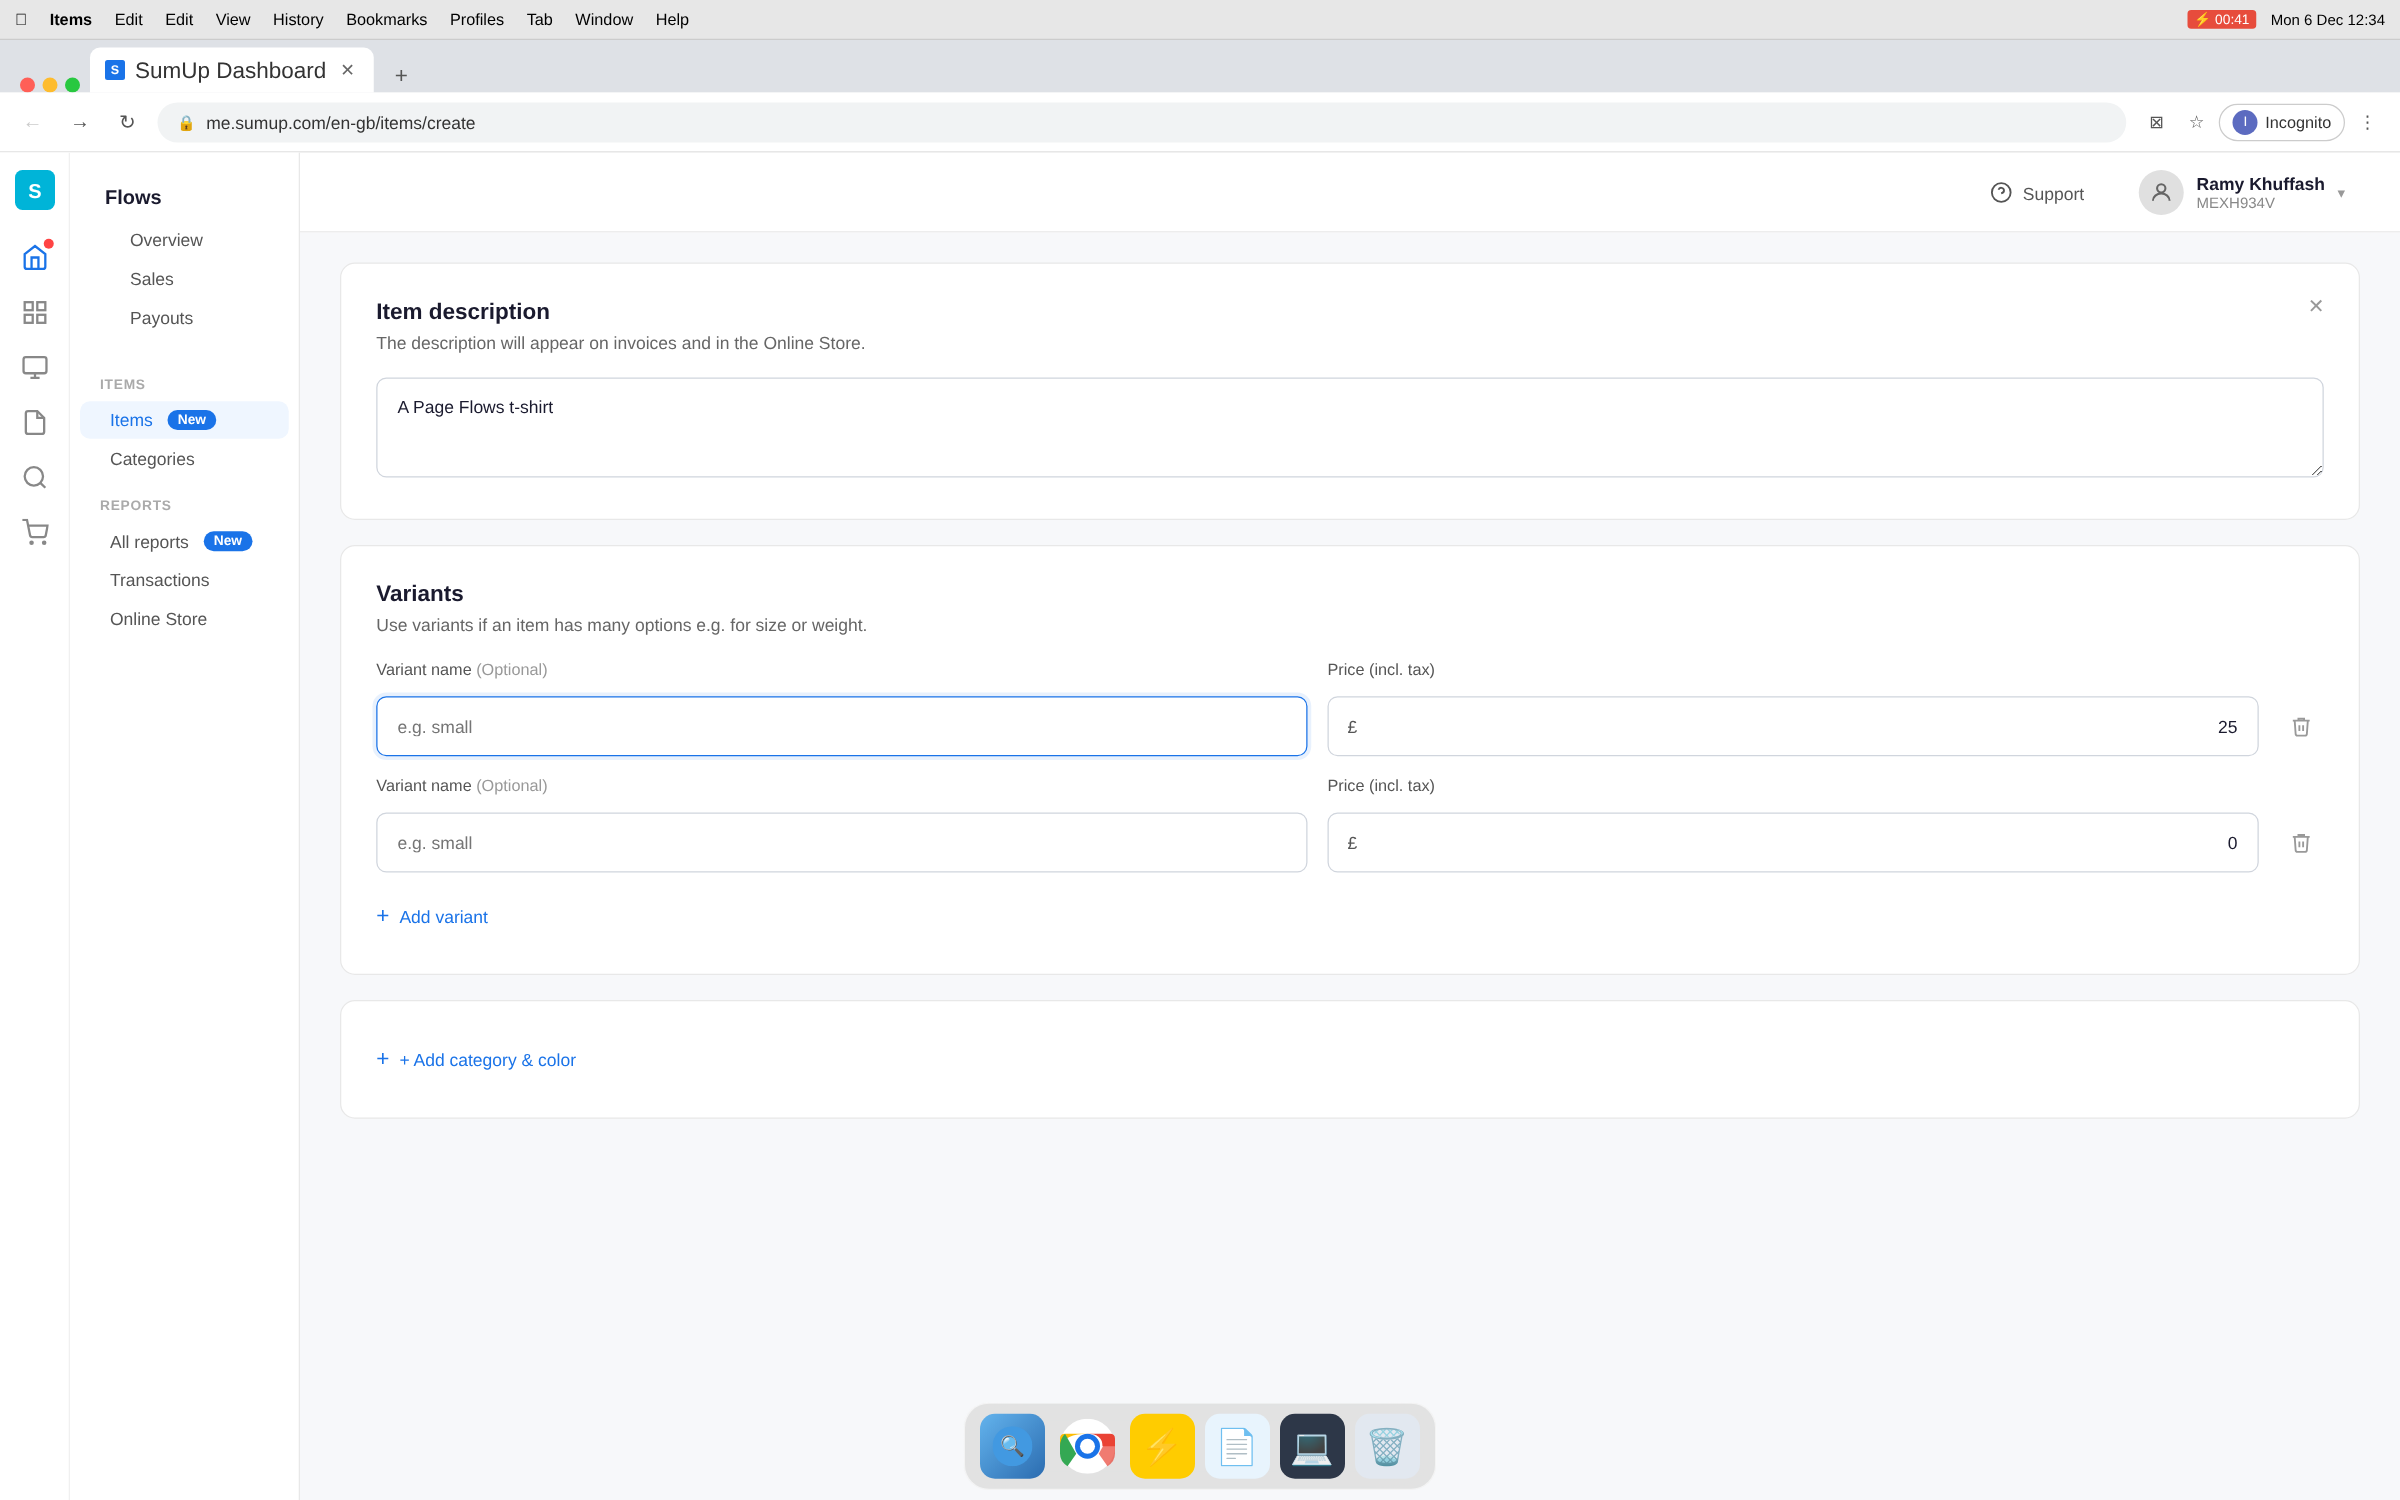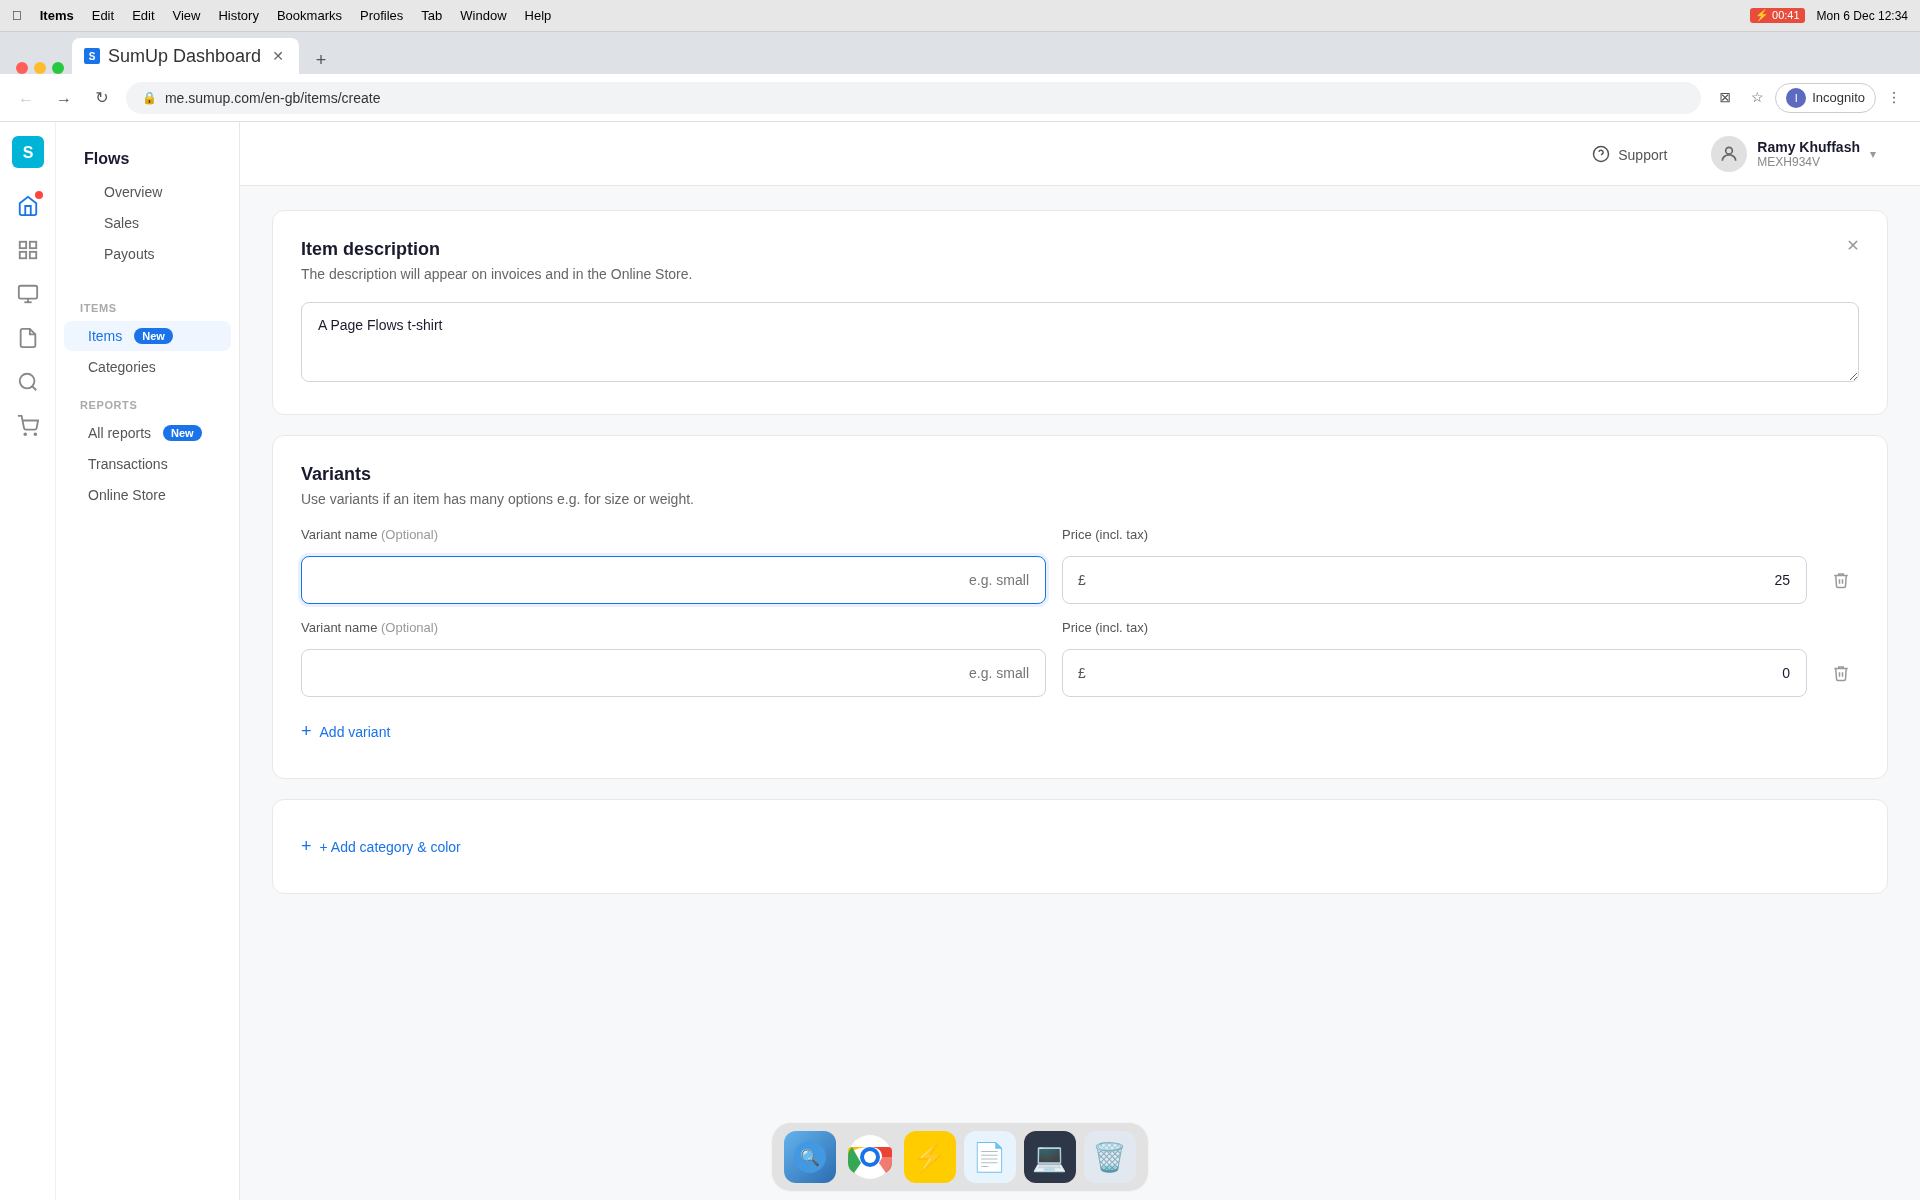--- a/index.html
+++ b/index.html
@@ -168,21 +168,20 @@
     .text-input {
       width: 100%;
       height: 48px;
       border: 1.5px solid #d0d5dd;
       border-radius: 8px;
       padding: 0 16px;
       font-size: 14px;
       color: #1a1a2e;
       font-family: inherit;
       background: #fff;
-      text-align: right;
     }
     .text-input.active-focus { border-color: #1a73e8; box-shadow: 0 0 0 3px rgba(26,115,232,0.1); }
     .price-input-wrap {
       position: relative;
     }
     .price-prefix {
       position: absolute;
       left: 16px;
       top: 50%;
       transform: translateY(-50%);

